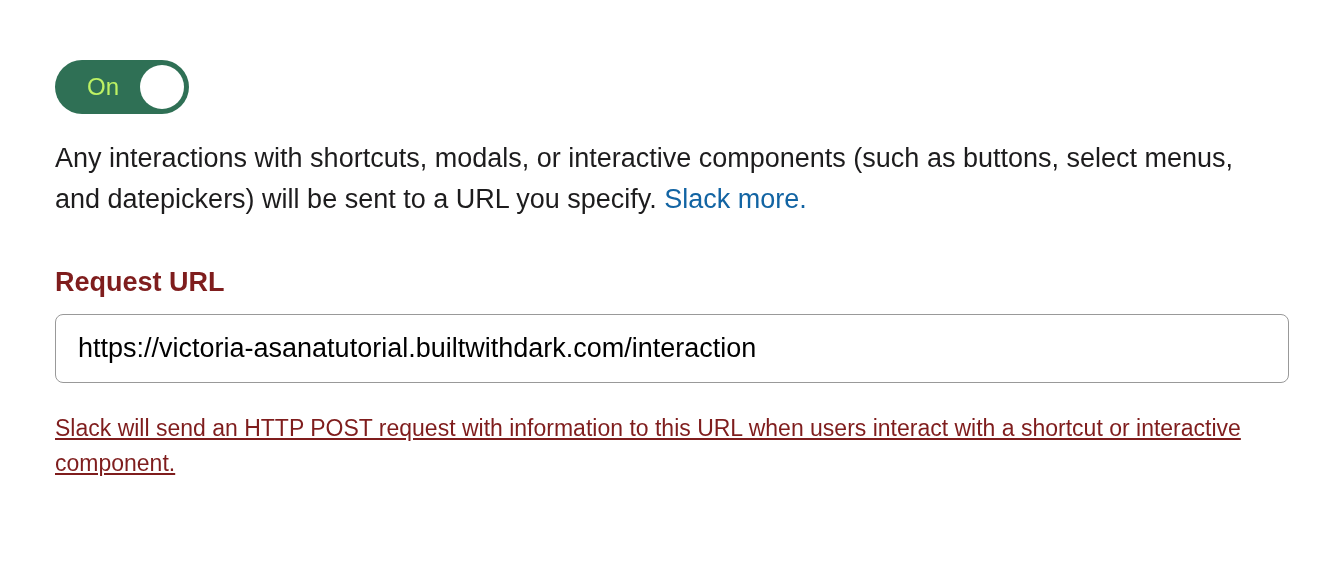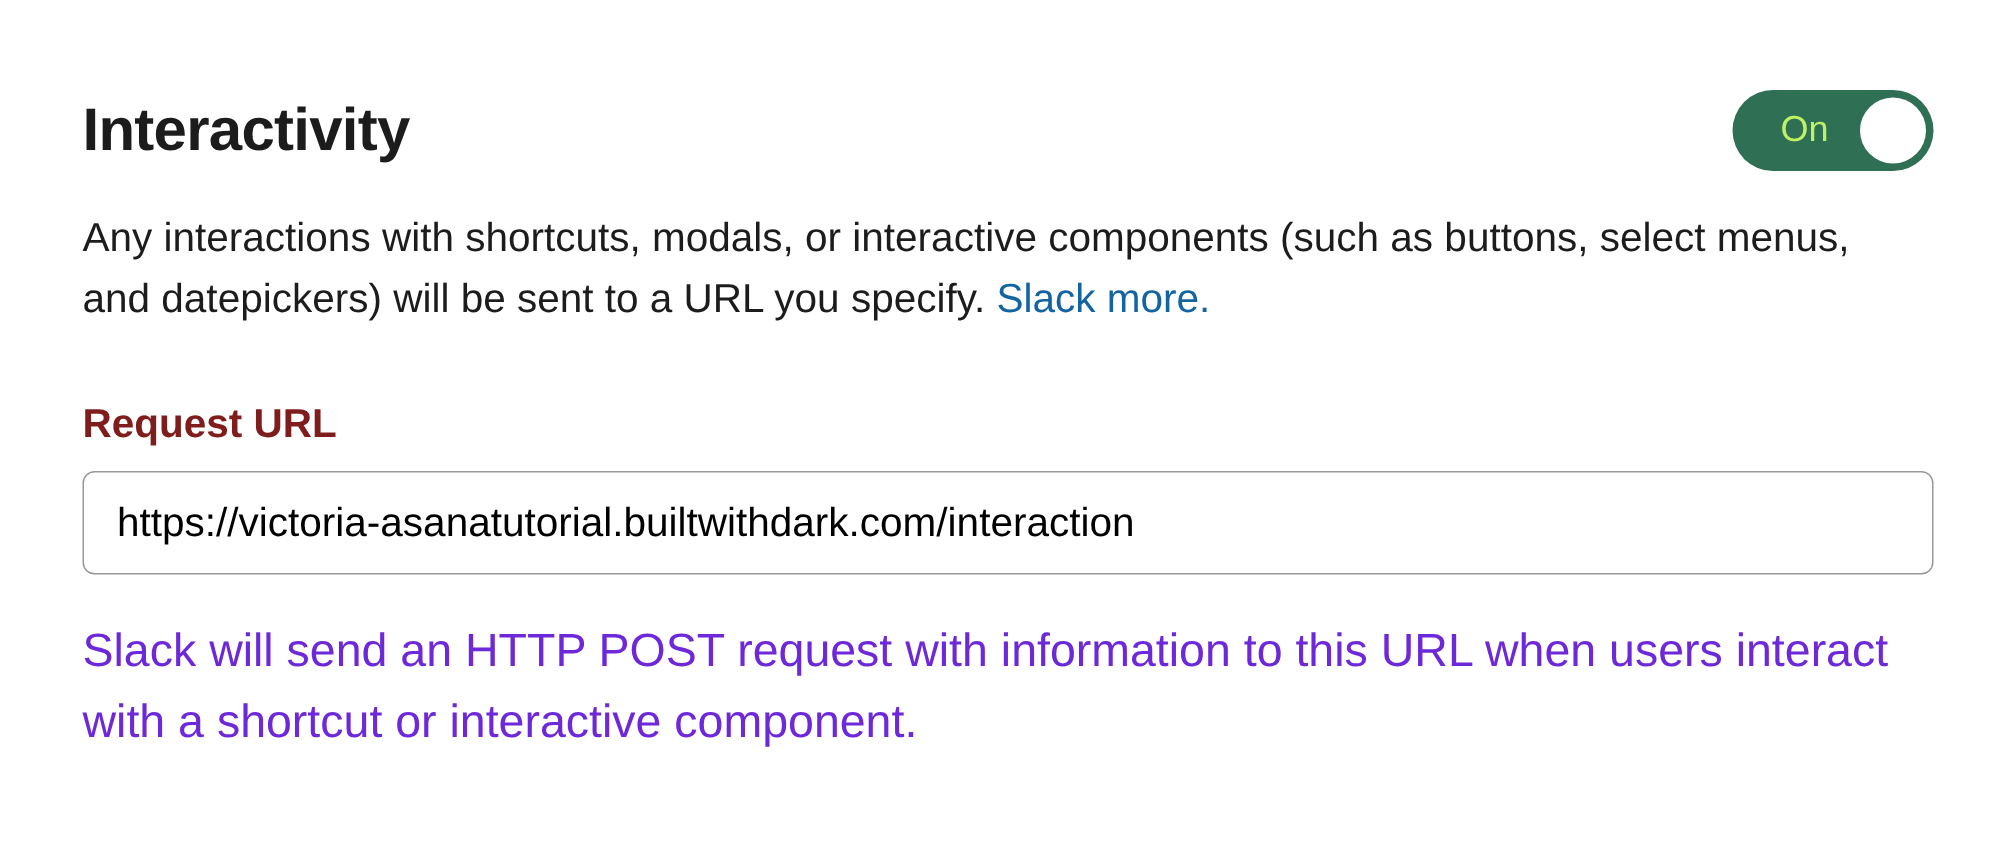--- a/index.html
+++ b/index.html
@@ -75,34 +75,34 @@
       max-width: 1240px;
       font-size: 27px;
       padding: 18px 22px;
       border: 1px solid #999999;
       border-radius: 8px;
       color: #000000;
       font-family: inherit;
       outline: none;
     }
     .helper-text {
-      font-size: 31px;
+      font-size: 23px;
       line-height: 1.5;
-      color: #6d28d9;
+      color: #7f1d1d;
       margin-top: 28px;
       max-width: 1230px;
+      text-decoration: underline;
     }
   </style>
 </head>
 <body>
 
 
 
 <div class="header-row">
-  <h1 class="section-title">Interactivity</h1>
   <div class="toggle-switch">
     <span class="toggle-label">On</span>
     <div class="toggle-knob"></div>
   </div>
 </div>
 
 <p class="description">
   <span>Any interactions with shortcuts, modals, or interactive components (such as buttons, select menus, and datepickers) will be sent to a URL you specify. </span><a class="learn-more-link">Slack more.</a>
 </p>
 

